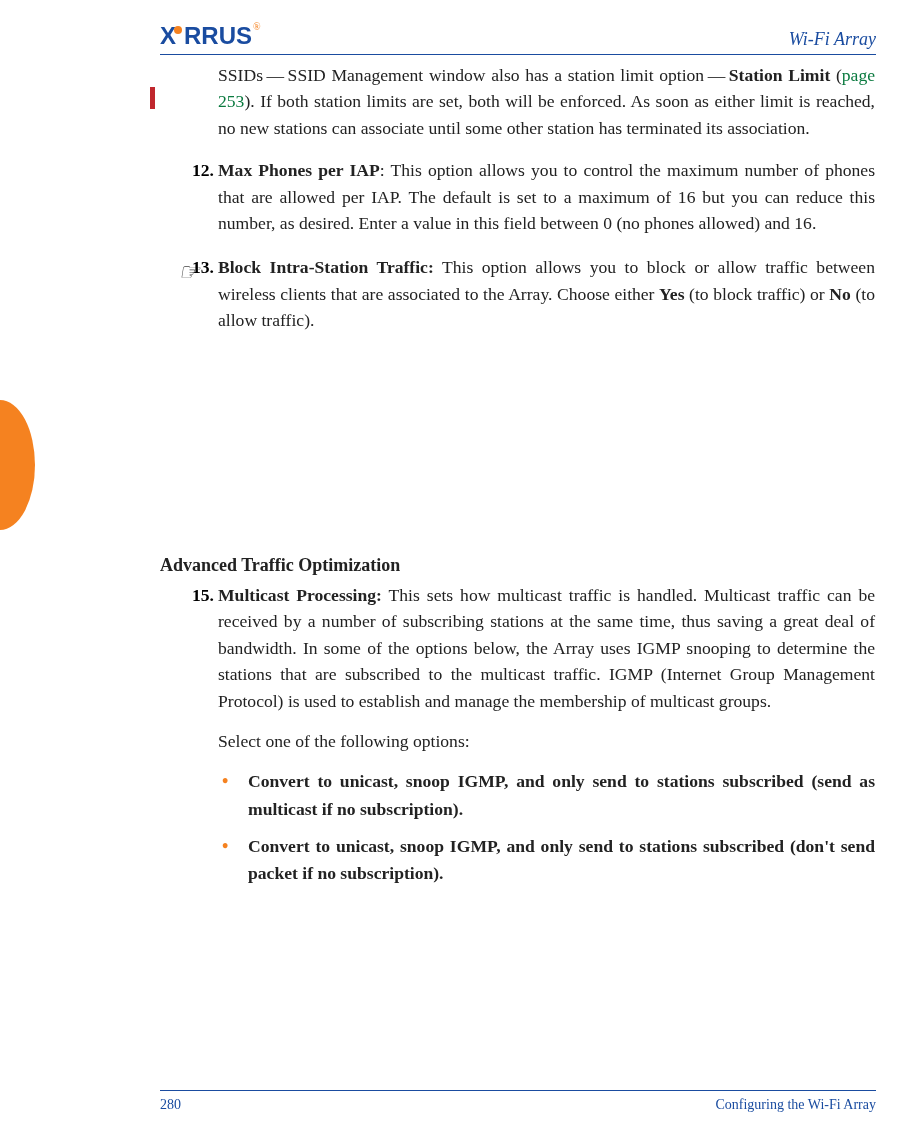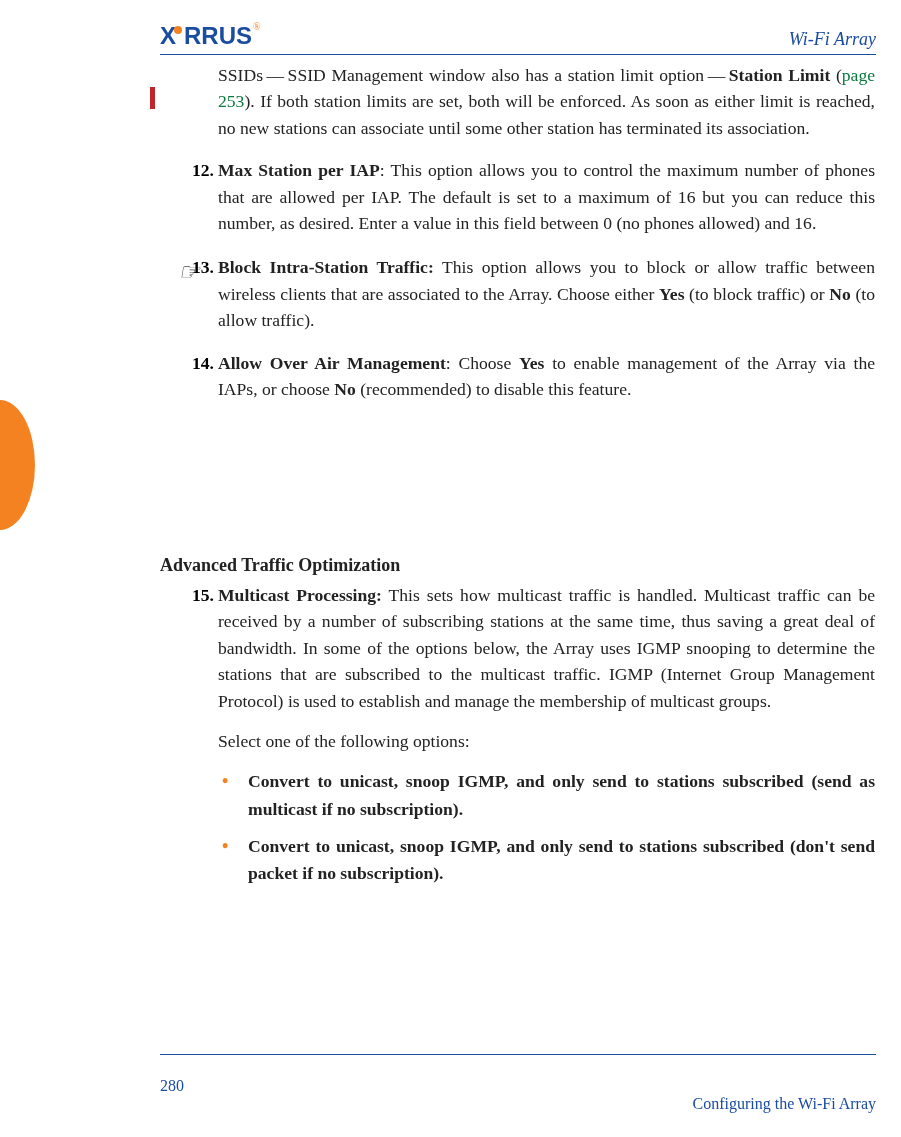--- a/index.html
+++ b/index.html
@@ -168,23 +168,22 @@
 
   
   .ftr {
     position: absolute;
     left: 160px;
     right: 25px;
     bottom: 24px;
     border-top: 1.2px solid #1a4ca0;
     display: flex;
     justify-content: space-between;
-    padding-top: 22px;
-    font-size: 16px;
-    flex-direction: column;
+    padding-top: 6px;
+    font-size: 14px;
   }
   .ftr .pg { color: #1a4ca0; }
   .ftr .sec { color: #1a4ca0; text-align: right; }
 </style>
 </head>
 <body>
 
 <div class="page">
 
   <div class="hdr">
@@ -202,36 +201,32 @@
   <div class="rev-bar"></div>
 
   <div class="content">
 
     <p class="para-continuation">
       <span>SSIDs — SSID Management window also has a station limit option — </span><span class="b">Station Limit</span><span> (</span><span class="page-link">page 253</span><span>). If both station limits are set, both will be enforced. As soon as either limit is reached, no new stations can associate until some other station has terminated its association.</span>
     </p>
 
     <div class="num-item">
       <span class="num">12.</span>
-      <span class="b">Max Station per IAP</span><span>: This option allows you to control the maximum number of phones that are allowed per IAP. The default is set to a maximum of 16 but you can reduce this number, as desired. Enter a value in this field between 0 (no phones allowed) and 16.</span>
+      <span class="b">Max Phones per IAP</span><span>: This option allows you to control the maximum number of phones that are allowed per IAP. The default is set to a maximum of 16 but you can reduce this number, as desired. Enter a value in this field between 0 (no phones allowed) and 16.</span>
     </div>
 
     <div class="note-row">
       <span class="hand-icon">☞</span>
     </div>
 
     <div class="num-item">
       <span class="num">13.</span>
       <span class="b">Block Intra-Station Traffic:</span><span> This option allows you to block or allow traffic between wireless clients that are associated to the Array. Choose either </span><span class="b">Yes</span><span> (to block traffic) or </span><span class="b">No</span><span> (to allow traffic).</span>
     </div>
 
-    <div class="num-item">
-      <span class="num">14.</span>
-      <span class="b">Allow Over Air Management</span><span>: Choose </span><span class="b">Yes</span><span> to enable management of the Array via the IAPs, or choose </span><span class="b">No</span><span> (recommended) to disable this feature.</span>
-    </div>
 
   </div>
 
   <div class="section-head" style="top:555px;font-family:Liberation Serif, serif;">Advanced Traffic Optimization</div>
 
   <div class="content" style="top:582px;">
     <div class="num-item">
       <span class="num">15.</span>
       <p class="sub-para" style="margin-top:0;">
         <span class="b">Multicast Processing:</span><span> This sets how multicast traffic is handled. Multicast traffic can be received by a number of subscribing stations at the same time, thus saving a great deal of bandwidth. In some of the options below, the Array uses IGMP snooping to determine the stations that are subscribed to the multicast traffic. IGMP (Internet Group Management Protocol) is used to establish and manage the membership of multicast groups.</span>

